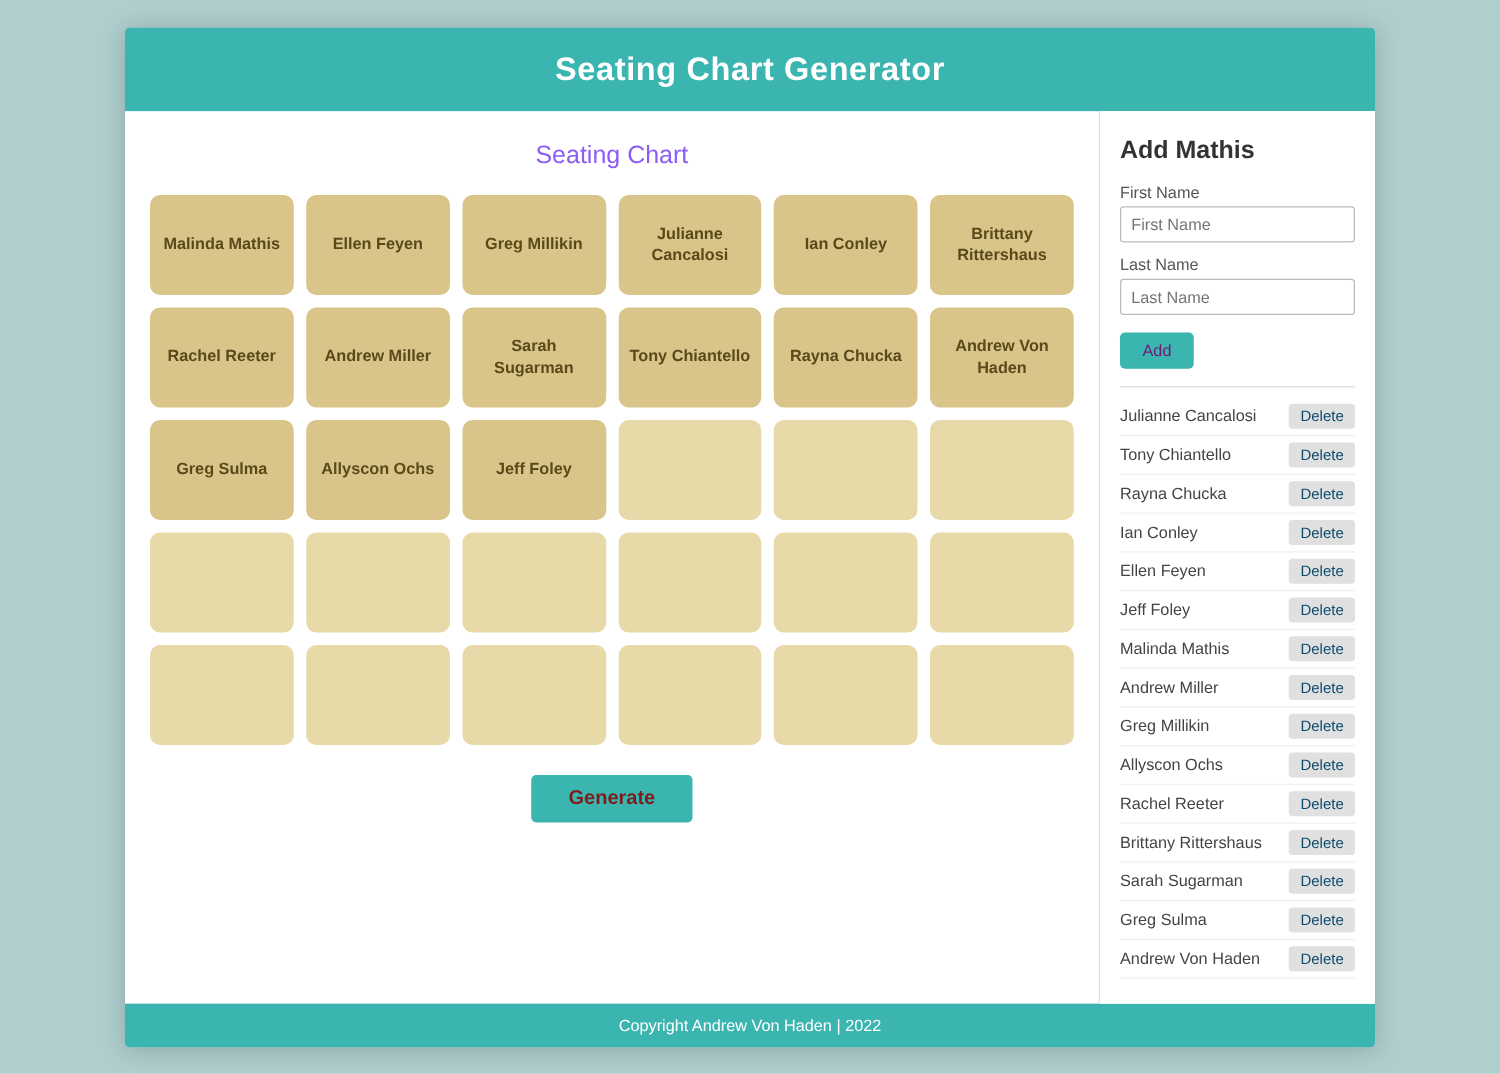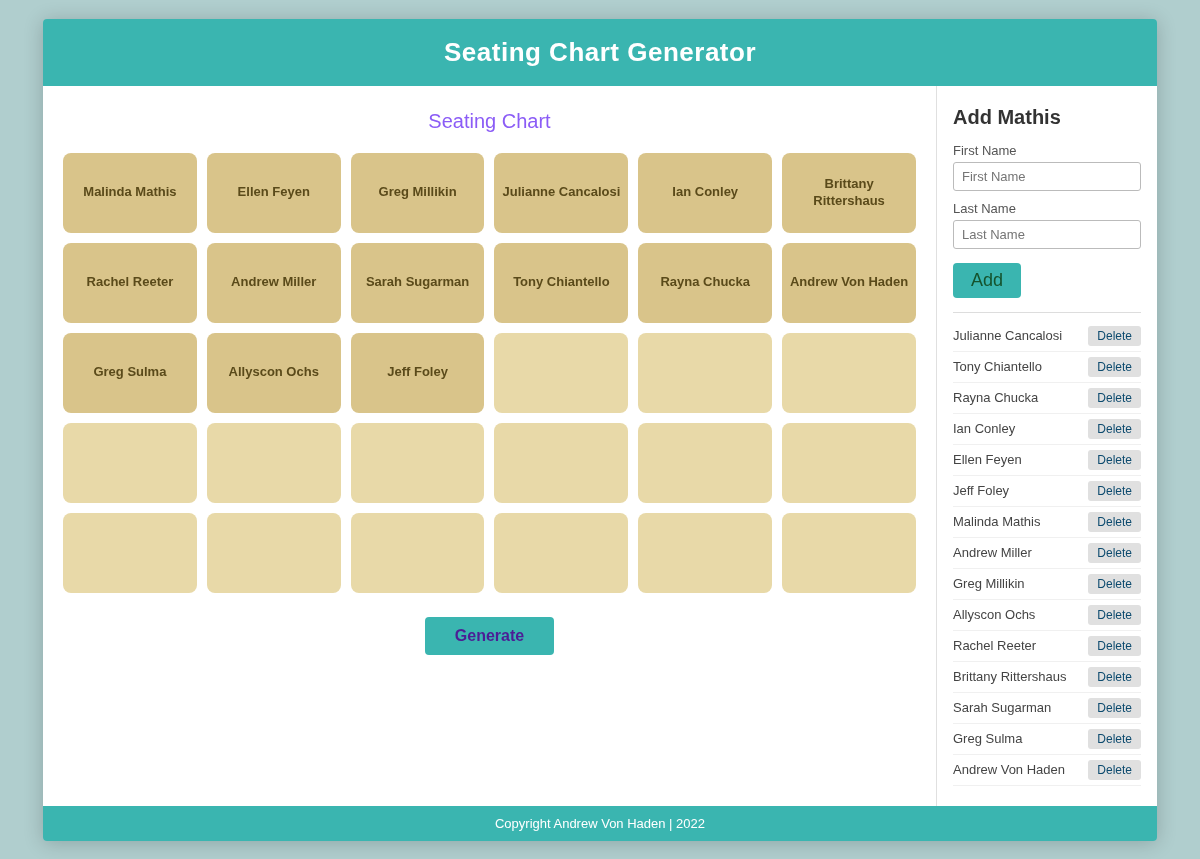--- a/index.html
+++ b/index.html
@@ -5,21 +5,21 @@
     * { box-sizing: border-box; margin: 0; padding: 0; }
     body {
       font-family: Arial, sans-serif;
       background: #b0cece;
       min-height: 859px;
       display: flex;
       align-items: center;
       justify-content: center;
     }
     .app-wrapper {
-      width: 1114px;
+      width: 1000px;
       background: transparent;
       border-radius: 4px;
       overflow: hidden;
       box-shadow: 0 2px 20px rgba(0,0,0,0.2);
     }
     .header {
       background: #3ab5b0;
       padding: 18px 0;
       text-align: center;
     }
@@ -66,21 +66,21 @@
       line-height: 1.3;
     }
     .seat.empty {
       background: #e8d9a8;
     }
     .generate-btn-wrap {
       text-align: center;
     }
     .generate-btn {
       background: #3ab5b0;
-      color: #4c1d95;
+      color: #7f1d1d;
       border: none;
       padding: 10px 30px;
       font-size: 16px;
       border-radius: 4px;
       cursor: pointer;
       font-weight: bold;
     }
     .sidebar {
       width: 220px;
       padding: 20px 16px;
@@ -104,24 +104,24 @@
     .form-group input {
       width: 100%;
       border: 1px solid #bbb;
       border-radius: 3px;
       padding: 6px 8px;
       font-size: 13px;
       color: #555;
     }
     .add-btn {
       background: #3ab5b0;
-      color: #14532d;
+      color: #701a75;
       border: none;
       padding: 7px 18px;
-      font-size: 18px;
+      font-size: 13px;
       border-radius: 4px;
       cursor: pointer;
       margin-top: 4px;
       margin-bottom: 14px;
     }
     .student-list {
       border-top: 1px solid #ddd;
       padding-top: 8px;
     }
     .student-item {

